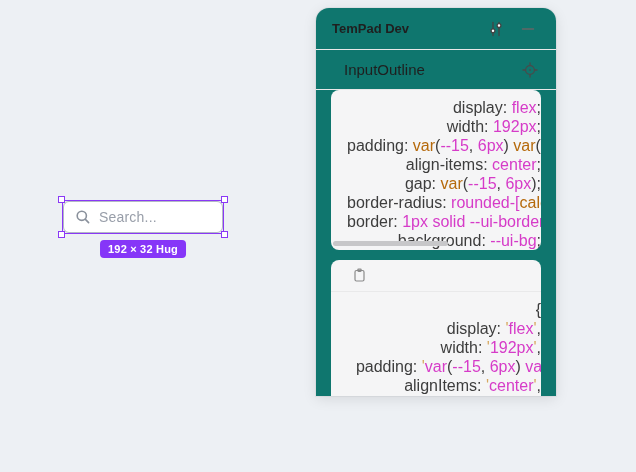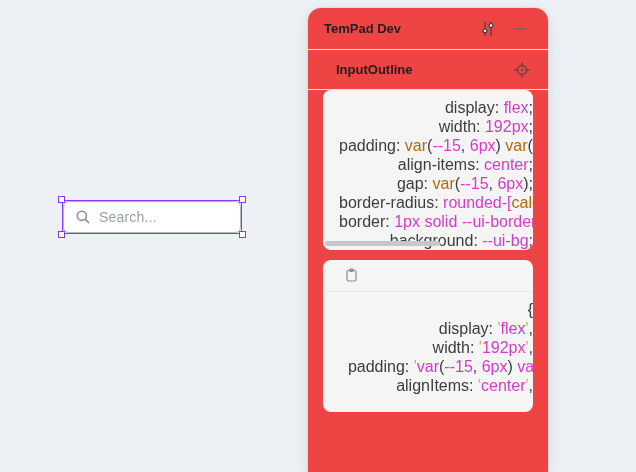--- a/index.html
+++ b/index.html
@@ -6,21 +6,21 @@
   html, body { width: 636px; height: 472px; overflow: hidden; }
   body {
     position: relative;
     background: #edf0f4;
     font-family: "Liberation Sans", sans-serif;
     color: #1f1f1f;
   }
 
   
   .canvas { position: absolute; inset: 0; }
-  .sel-wrap { position: absolute; left: 63px; top: 201px; width: 178px; height: 32px; }
+  .sel-wrap { position: absolute; left: 63px; top: 201px; width: 160px; height: 32px; }
   .mock-input {
     position: absolute; inset: 0;
     background: #ffffff;
     border: 1px solid #b3b9c4;
     border-radius: 6px;
     display: flex; align-items: center;
     gap: 8px; padding: 0 11px;
   }
   .mock-input .ph { color: #989ea9; font-size: 14px; letter-spacing: .2px; }
   .sel-outline {
@@ -38,42 +38,42 @@
   .handle.br { right: -5px; bottom: -5px; }
   .size-badge {
     position: absolute; top: 39px; left: 50%; transform: translateX(-50%);
     background: #8636f8; color: #ffffff;
     font-size: 11px; font-weight: 700; letter-spacing: .2px;
     padding: 3px 8px; border-radius: 4px; white-space: nowrap;
   }
 
   
   .panel {
-    position: absolute; left: 308px; top: 8px;
-    width: 240px; height: 464px;
-    background: #ef4444;
+    position: absolute; left: 316px; top: 8px;
+    width: 240px; height: 388px;
+    background: #0f766e;
     border-radius: 13px 13px 0 0;
     box-shadow: 0 3px 14px rgba(0,0,0,.10), 0 0 0 1px rgba(0,0,0,.04);
     overflow: hidden;
   }
   .panel-header {
     height: 42px; display: flex; align-items: center;
     padding: 0 16px; border-bottom: 1px solid #e8e8e8;
   }
   .panel-title { font-size: 13px; font-weight: 700; flex: 1; }
   .icon-btn {
     width: 24px; height: 24px; display: flex;
     align-items: center; justify-content: center;
     cursor: pointer; color: #555;
   }
   .comp-row {
     height: 40px; display: flex; align-items: center;
     padding: 0 14px 0 16px; border-bottom: 1px solid #e8e8e8;
   }
-  .comp-name { font-size: 13px; font-weight: 700; flex: 1; padding-left: 12px; }
+  .comp-name { font-size: 15px; font-weight: 400; flex: 1; padding-left: 12px; }
   .section { padding: 0 15px; }
   .section-label { font-size: 13px; font-weight: 700; margin: 14px 0 12px; }
 
   .code-card {
     background: #f5f5f6; border-radius: 8px;
     margin-bottom: 10px; position: relative; overflow: hidden;
   }
   .code-card-header {
     height: 32px; display: flex; align-items: center;
     padding: 0 12px 0 16px; border-bottom: 1px solid #e9e9ea;
@@ -113,20 +113,21 @@
           <line x1="10.4" y1="10.4" x2="13.6" y2="13.6"></line>
         </svg>
       </span>
       <span class="ph">Search...</span>
     </div>
     <div class="sel-outline"></div>
     <div class="handle tl"></div>
     <div class="handle tr"></div>
     <div class="handle bl"></div>
     <div class="handle br"></div>
+    <div class="size-badge">192 × 32 Hug</div>
   </div>
 
   <div class="panel">
 
     <div class="panel-header">
       <span class="panel-title">TemPad Dev</span>
       <span class="icon-btn" style="margin-right:8px;">
         <svg width="16" height="16" viewBox="0 0 16 16" fill="none" stroke="#444" stroke-width="1.3" stroke-linecap="round">
           <line x1="5" y1="1.5" x2="5" y2="14.5"></line>
           <line x1="11" y1="1.5" x2="11" y2="14.5"></line>

